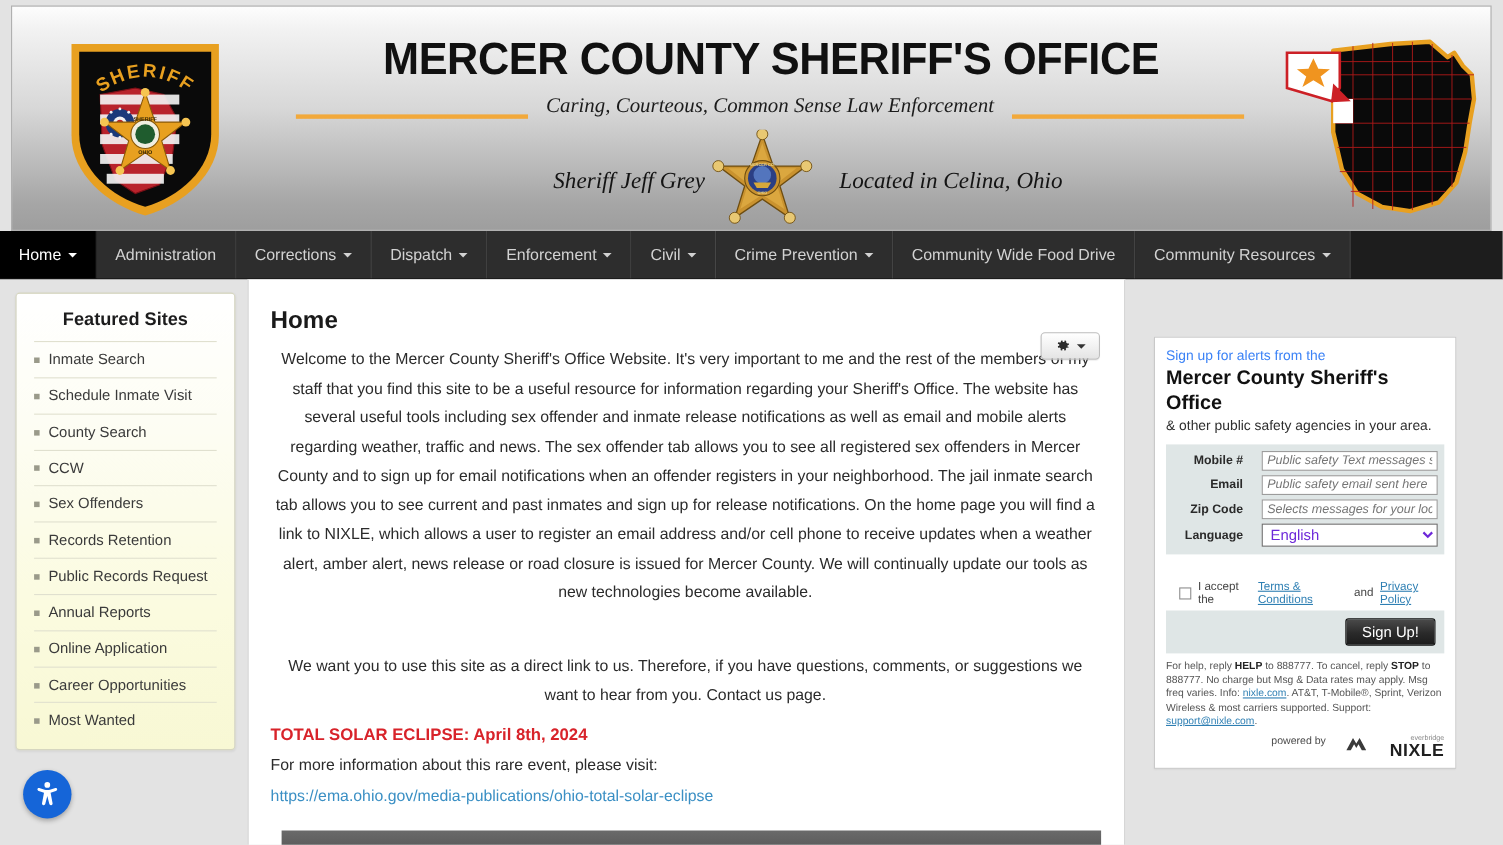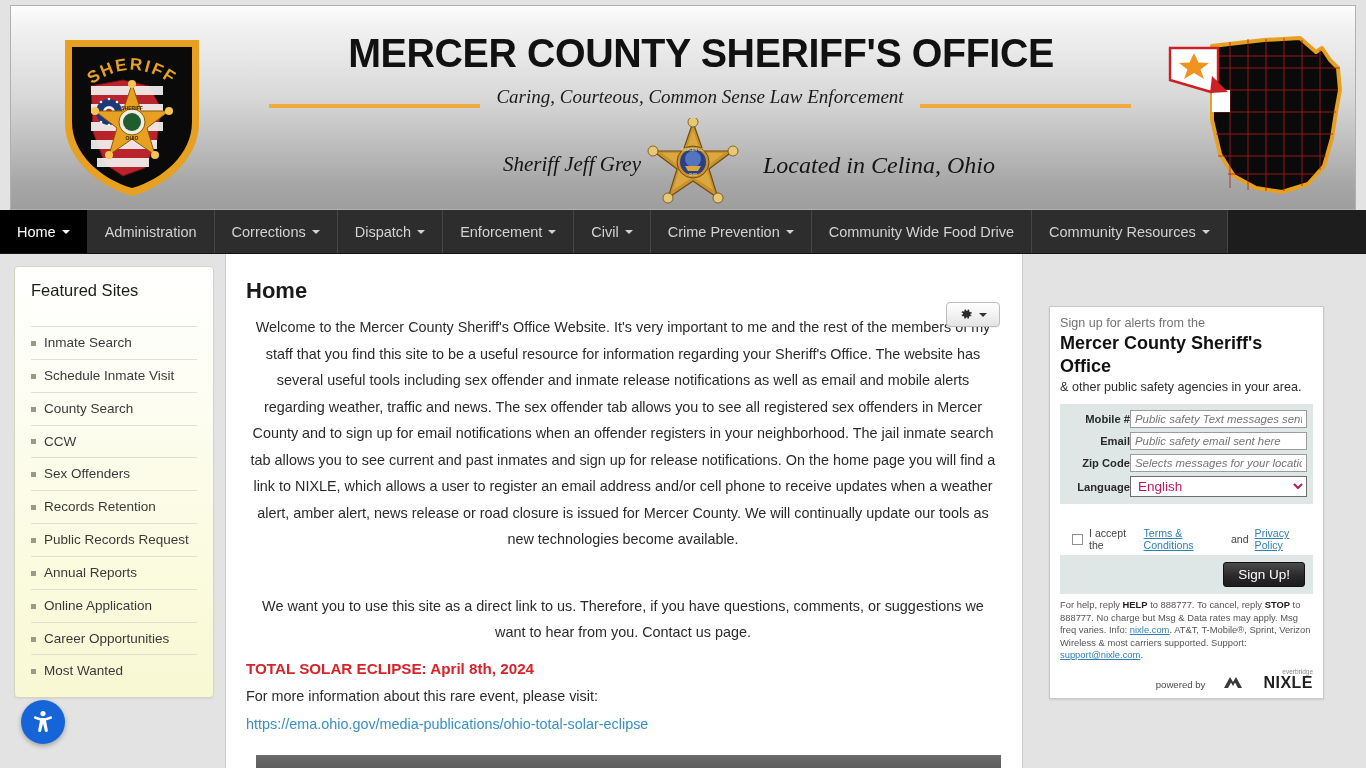--- a/index.html
+++ b/index.html
@@ -66,21 +66,21 @@
     font-style: italic;
     font-size: 21px;
     color: #141414;
     white-space: nowrap;
   }
   .sheriff-loc {
     position: absolute;
     left: 752px; top: 146px;
     font-family: "Liberation Serif", serif;
     font-style: italic;
-    font-size: 24px;
+    font-size: 21px;
     color: #141414;
     white-space: nowrap;
   }
 
   
   .patch {
     position: absolute;
     left: 46px; top: 22px;
     width: 150px; height: 172px;
   }
@@ -152,23 +152,24 @@
   .featured-box {
     width: 200px;
     background: linear-gradient(180deg, #ffffff 0%, #fdfdf3 30%, #fbfbdf 70%, #f8f8d4 100%);
     border: 1px solid #d6d6c0;
     border-radius: 4px;
     padding: 14px 16px 10px 16px;
     box-shadow: 0 1px 2px rgba(0,0,0,0.06);
   }
   .featured-title {
     font-size: 16.5px;
-    font-weight: normal;
+    font-weight: bold;
     color: #1c1c1c;
-    margin: 0 0 26px 0;
+    margin: 0 0 10px 0;
+    text-align: center;
   }
   .featured-list { list-style: none; margin: 0; padding: 0; }
   .featured-list li {
     border-top: 1px solid #e0e0cf;
     padding: 9px 0 8px 0;
     font-size: 13.5px;
     color: #3a3a3a;
     cursor: pointer;
     display: flex;
     align-items: center;
@@ -260,34 +261,34 @@
     flex: 1 1 auto;
     padding: 52px 0 0 26px;
   }
   .nixle {
     width: 275px;
     background: #ffffff;
     border: 1px solid #c9c9c9;
     padding: 8px 10px 6px 10px;
     box-shadow: 0 1px 2px rgba(0,0,0,0.10);
   }
-  .nixle-l1 { font-size: 12.6px; color: #737373; line-height: 16px; }
+  .nixle-l1 { font-size: 12.6px; color: #3b82f6; line-height: 16px; }
   .nixle-org {
     font-size: 18px; font-weight: bold; color: #111;
     line-height: 23px; margin: 1px 0 1px 0;
   }
   .nixle-l2 { font-size: 12.6px; color: #2e2e2e; line-height: 17px; }
   .nixle-form {
     background: #dfe6e6;
     padding: 6px 6px 7px 4px;
     margin-top: 8px;
   }
   .nix-row {
     display: flex; align-items: center;
-    gap: 0; margin-bottom: 4px;
+    gap: 17px; margin-bottom: 4px;
   }
   .nix-row:last-child { margin-bottom: 0; }
   .nix-label {
     flex: 0 0 66px;
     text-align: right;
     font-size: 11.2px;
     font-weight: bold;
     color: #2a2a2a;
   }
   .nix-input {
@@ -301,21 +302,21 @@
     padding: 0 4px;
     font-family: "Liberation Sans", sans-serif;
     min-width: 0;
   }
   .nix-select {
     flex: 1 1 auto;
     height: 21px;
     border: 1px solid #6d6d6d;
     background: #fff;
     font-size: 13.5px;
-    color: #be185d;
+    color: #6d28d9;
     padding: 0 3px;
     font-family: "Liberation Sans", sans-serif;
     min-width: 0;
   }
   .nix-accept {
     display: flex; align-items: center; gap: 6px;
     padding: 23px 0 4px 12px;
     font-size: 10.6px; color: #444;
   }
   .nix-check {
@@ -346,21 +347,20 @@
   }
   .nix-fine {
     font-size: 9.4px;
     line-height: 12.6px;
     color: #555;
     margin-top: 5px;
   }
   .nix-fine b { color: #222; }
   .nix-powered {
     display: flex;
-    align-items: flex-end;
     justify-content: flex-end;
     gap: 17px;
     margin-top: 6px;
     padding-bottom: 2px;
   }
   .pb-text { font-size: 9.6px; color: #4a4a4a; }
   .nixle-logo-text {
     font-size: 16px; font-weight: bold; color: #1f1f1f; letter-spacing: 0.5px;
     line-height: 15px;
   }

